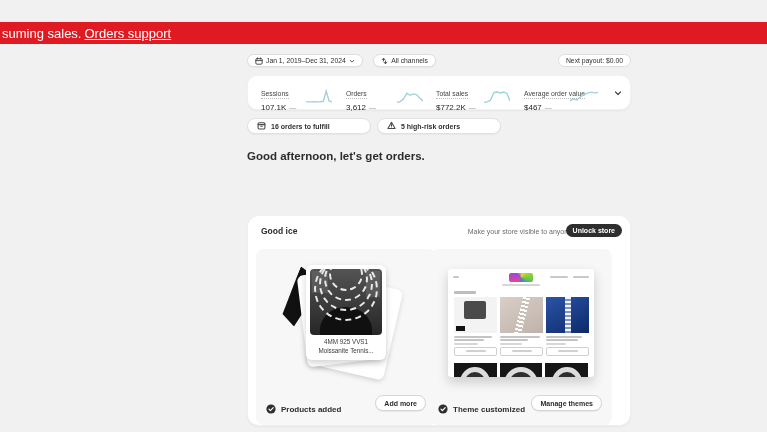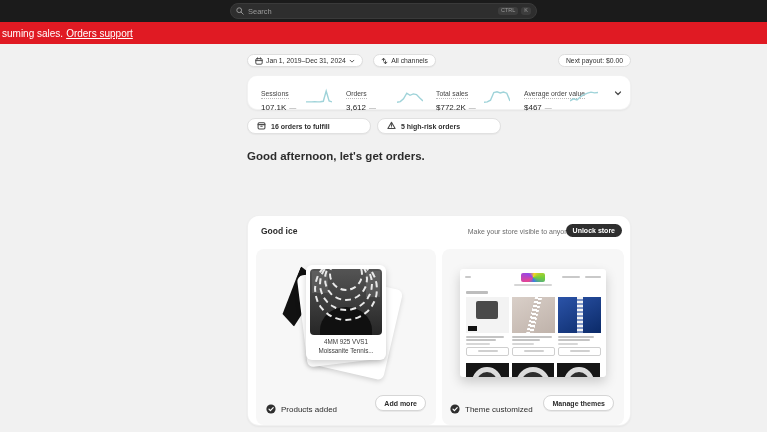--- a/index.html
+++ b/index.html
@@ -6,21 +6,21 @@
   .root{position:relative;width:767px;height:432px;background:#f1f1f1;overflow:hidden;}
 
   
   .topbar{position:absolute;top:0;left:0;width:767px;height:22px;background:#1b1b1b;}
   .searchbox{position:absolute;left:230px;top:3px;width:307px;height:16px;background:#2e2e2e;border:1px solid #3a3a3a;border-radius:8px;box-sizing:border-box;display:flex;align-items:center;padding:0 5px;cursor:text;}
   .searchbox .mag{flex:0 0 auto;margin-right:4px;display:flex;}
   .search-ph{flex:1;font-size:7.5px;color:#9b9b9b;}
   .keycap{background:#3d3d3d;color:#9b9b9b;font-size:5.5px;border-radius:3px;padding:1.5px 3px;margin-left:3px;line-height:1;}
 
   
-  .banner{position:absolute;top:22px;left:0;width:767px;height:22px;background:#e01a23;color:#fff;display:flex;align-items:center;font-size:10px;padding-left:2px;box-sizing:border-box;text-align:center;}
+  .banner{position:absolute;top:22px;left:0;width:767px;height:22px;background:#e01a23;color:#fff;display:flex;align-items:center;font-size:13px;padding-left:2px;box-sizing:border-box;text-align:center;}
   .banner a{color:#fff;text-decoration:underline;margin-left:3px;cursor:pointer;}
 
   
   .filter-row{position:absolute;top:54px;left:247px;width:384px;height:14px;}
   .chip{display:inline-flex;align-items:center;gap:3px;background:#fff;border:1px solid #dedede;border-radius:7px;height:13px;padding:0 7px;font-size:6.8px;color:#303030;box-shadow:0 1px 1px rgba(0,0,0,.04);cursor:pointer;vertical-align:top;box-sizing:border-box;}
   .chip + .chip{margin-left:6px;}
   .chip .cicon{display:flex;}
   .payout{position:absolute;right:0;top:0;background:#fff;border:1px solid #dedede;border-radius:7px;height:13px;display:inline-flex;align-items:center;padding:0 7px;font-size:6.8px;color:#303030;box-sizing:border-box;}
 
   
@@ -45,39 +45,39 @@
   .plus-btn{position:absolute;right:26px;bottom:7px;cursor:pointer;display:flex;}
   .send-btn{position:absolute;right:6px;bottom:5px;width:13px;height:13px;border-radius:50%;background:#ececec;display:flex;align-items:center;justify-content:center;cursor:pointer;}
 
   
   .setup{position:absolute;top:215px;left:247px;width:384px;height:211px;background:#fff;border:1px solid rgba(0,0,0,.06);border-radius:12px;box-shadow:0 1px 2px rgba(0,0,0,.05);box-sizing:border-box;}
   .setup-title{position:absolute;left:13px;top:10px;font-size:8.5px;font-weight:bold;color:#2c2c2c;}
   .setup-hint{position:absolute;right:58px;top:12px;font-size:7px;color:#6d6d6d;}
   .unlock{position:absolute;right:8px;top:8px;background:#2e2e2e;color:#fff;font-size:7px;font-weight:bold;border-radius:8px;padding:3px 7px;cursor:pointer;}
   .panel{position:absolute;top:33px;background:#f7f7f7;border-radius:8px;height:176px;}
   .panel-left{left:8px;width:180px;}
-  .panel-right{left:194px;width:182px;}
+  .panel-right{left:182px;width:182px;}
 
   
   .stack{position:absolute;left:50px;top:16px;width:80px;height:110px;}
   .shard{position:absolute;left:-18px;top:4px;width:26px;height:58px;background:#111;transform:rotate(24deg);clip-path:polygon(0 0,100% 12%,70% 100%,10% 88%);}
   .back-card{position:absolute;background:#fff;border-radius:6px;box-shadow:0 2px 5px rgba(0,0,0,.15);}
   .back1{left:10px;top:16px;width:78px;height:92px;transform:rotate(13deg);}
   .back2{left:-4px;top:6px;width:78px;height:92px;transform:rotate(-7deg);}
   .polaroid{position:absolute;left:0;top:0;width:72px;padding:4px 4px 5px;background:#fff;border-radius:6px;box-shadow:0 3px 7px rgba(0,0,0,.18);}
   .photo{position:relative;width:72px;height:66px;border-radius:4px;background:linear-gradient(#545454,#262626);overflow:hidden;}
   .photo .bgpatch1{position:absolute;left:2px;top:2px;width:16px;height:22px;background:#6a6a6a;opacity:.5;}
   .photo .bgpatch2{position:absolute;right:2px;top:2px;width:14px;height:26px;background:#707070;opacity:.45;}
   .photo .bust{position:absolute;left:50%;transform:translateX(-50%);bottom:-18px;width:52px;height:46px;background:#101010;border-radius:50% 50% 0 0;}
   .arc{position:absolute;left:50%;transform:translateX(-50%);border:2px dashed #e9e9e9;border-radius:50%;box-sizing:border-box;}
   .caption{margin-top:3px;text-align:center;font-size:6.3px;line-height:1.35;color:#3a3a3a;}
 
   
   .status-row{position:absolute;left:10px;top:151px;display:flex;align-items:center;gap:5px;}
-  .status-label{font-size:8px;font-weight:normal;color:#2c2c2c;}
+  .status-label{font-size:8px;font-weight:bold;color:#2c2c2c;}
   .panel-btn{position:absolute;right:10px;top:146px;background:#fff;border:1px solid #d6d6d6;border-radius:8px;padding:3.5px 8px;font-size:7px;font-weight:bold;color:#2c2c2c;box-shadow:0 1px 0 rgba(0,0,0,.06);cursor:pointer;}
 
   
   .shot{position:absolute;left:18px;top:20px;width:146px;height:108px;background:#fff;border-radius:3px;box-shadow:0 5px 12px rgba(0,0,0,.18);overflow:hidden;}
   .shot-head{position:relative;height:18px;}
   .logo{position:absolute;left:50%;top:4px;transform:translateX(-50%);width:24px;height:9px;border-radius:2px;background:conic-gradient(from 20deg,#f3d23c,#7bc84f,#3f7fd4,#d44b8a,#8a4bd4,#f3d23c);filter:saturate(1.2);}
   .tbar{background:#c9c9c9;height:2px;border-radius:1px;position:absolute;}
   .shot-sub{position:absolute;left:50%;top:15px;transform:translateX(-50%);width:38px;height:2px;background:#d6d6d6;border-radius:1px;}
   .shot-section{position:absolute;left:6px;top:22px;width:22px;height:2.5px;background:#bdbdbd;border-radius:1px;}
   .grid{position:absolute;left:6px;top:28px;width:134px;display:flex;gap:3px;}
@@ -97,33 +97,20 @@
   .grid2{position:absolute;left:6px;top:94px;width:134px;display:flex;gap:3px;}
   .cell2{width:43px;height:30px;background:#161616;position:relative;overflow:hidden;}
   .watch{position:absolute;left:50%;top:4px;transform:translateX(-50%);width:30px;height:30px;border-radius:50%;border:5px solid #dcdcdc;box-sizing:border-box;background:#2e2e2e;}
   .icon-stroke{stroke:#4a4a4a;fill:none;stroke-width:1.2;stroke-linecap:round;stroke-linejoin:round;}
 </style>
 </head>
 <body>
 
 <div class="root">
 
-  <div class="topbar">
-    <div class="searchbox">
-      <span class="mag">
-        <svg width="8" height="8" viewBox="0 0 10 10">
-            <circle cx="4" cy="4" r="3" fill="none" stroke="#9b9b9b" stroke-width="1.2"></circle>
-            <line x1="6.3" y1="6.3" x2="9" y2="9" stroke="#9b9b9b" stroke-width="1.2" stroke-linecap="round"></line>
-          </svg>
-      </span>
-      <span class="search-ph">Search</span>
-      <span class="keycap">CTRL</span>
-      <span class="keycap">K</span>
-    </div>
-  </div>
 
   <div class="banner">
     <span>suming sales.</span>
     <a>Orders support</a>
   </div>
 
   <div class="filter-row">
     <span class="chip">
       <span class="cicon">
         <svg width="8" height="8" viewBox="0 0 10 10">

